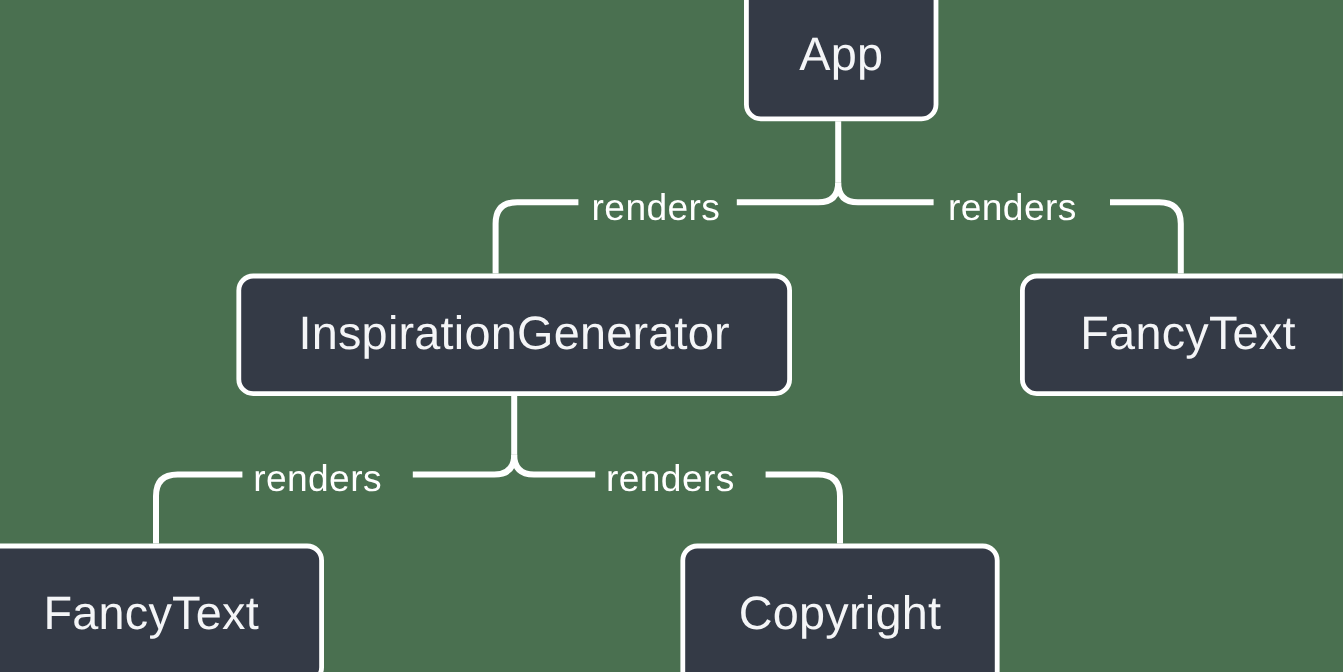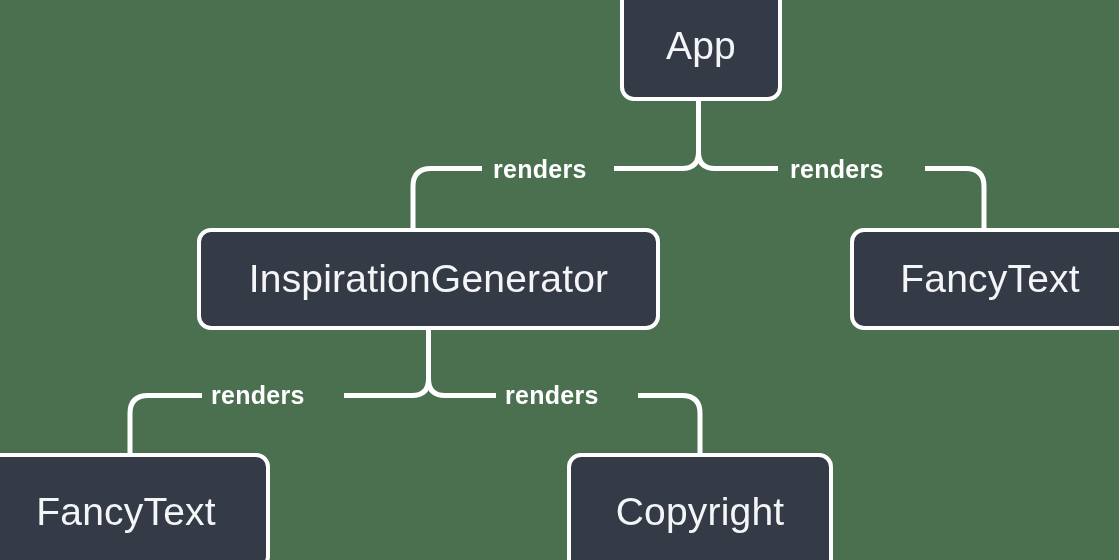--- a/index.html
+++ b/index.html
@@ -37,22 +37,22 @@
     justify-content: center;
     font-size: 39px;
     font-weight: 400;
     letter-spacing: 0.2px;
     white-space: nowrap;
     z-index: 2;
   }
   .edge-label {
     position: absolute;
     color: #ffffff;
-    font-size: 25px;
-    font-weight: 700;
+    font-size: 31px;
+    font-weight: 400;
     letter-spacing: 0.3px;
     white-space: nowrap;
     z-index: 3;
   }
   
   #node-app            { left: 620px; top: -10px;  width: 162px; height: 111px; border-radius: 0 0 14px 14px; }
   #node-inspiration    { left: 197px; top: 228px;  width: 463px; height: 102px; }
   #node-fancytext-right{ left: 850px; top: 228px;  width: 280px; height: 102px; border-radius: 14px 0 0 14px; }
   #node-fancytext-left { left: -18px; top: 453px;  width: 288px; height: 117px; border-radius: 0 14px 14px 0; }
   #node-copyright      { left: 567px; top: 453px;  width: 266px; height: 117px; border-radius: 14px 14px 0 0; }

